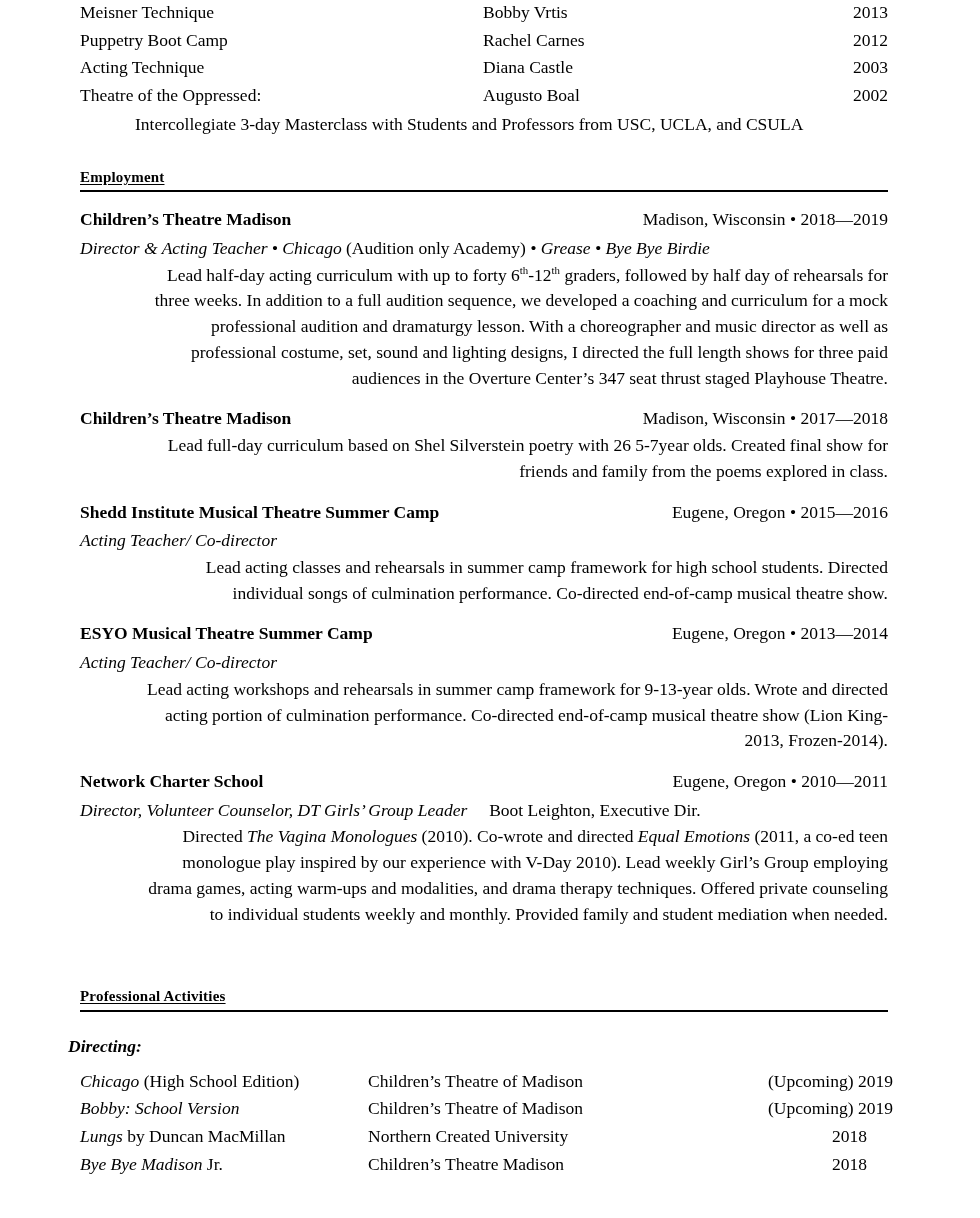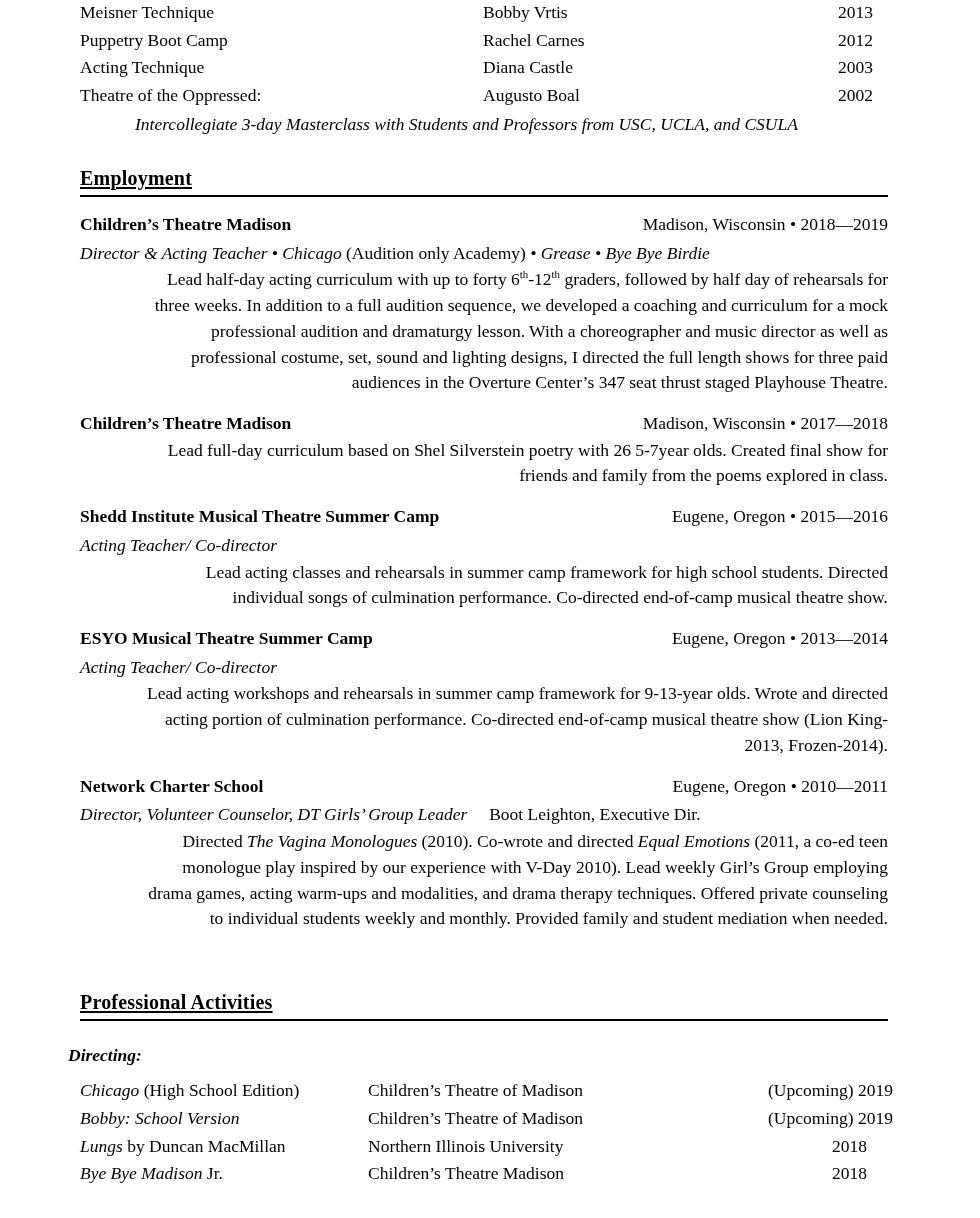--- a/index.html
+++ b/index.html
@@ -36,39 +36,38 @@
     table-layout: fixed;
     margin: 0;
   }
   .train-table td {
     padding: 0 0 2px 0;
     vertical-align: top;
     white-space: nowrap;
   }
   .train-c1 { width: 403px; padding-left: 80px !important; }
   .train-c2 { width: 355px; }
-  .train-c3 { padding-right: 92px !important; font-family: Liberation Serif, serif; }
+  .train-c3 { text-align: right; padding-right: 92px !important; font-family: Liberation Serif, serif; }
 
   .train-note {
     padding-left: 135px;
     margin-top: 1px;
-    font-style: italic;
   }
 
   
   .section {
     margin-top: 26px;
     padding-left: 80px;
     padding-right: 92px;
     position: relative;
   }
   .section-title {
     display: inline-block;
     font-weight: bold;
-    font-size: 20px;
+    font-size: 15px;
     letter-spacing: 0.2px;
     text-decoration: underline;
     text-underline-offset: 2px;
     padding-bottom: 1px;
   }
   .section-rule {
     border-bottom: 2.2px solid #000;
     width: 100%;
     margin-top: 1px;
   }
@@ -211,21 +210,21 @@
         <td class="dir-c2">Children’s Theatre of Madison</td>
         <td class="dir-c3">(Upcoming) 2019</td>
       </tr>
       <tr>
         <td class="dir-c1"><span class="i">Bobby: School Version</span><span></span></td>
         <td class="dir-c2">Children’s Theatre of Madison</td>
         <td class="dir-c3">(Upcoming) 2019</td>
       </tr>
       <tr>
         <td class="dir-c1"><span class="i">Lungs</span><span> by Duncan MacMillan</span></td>
-        <td class="dir-c2">Northern Illinois University</td>
+        <td class="dir-c2">Northern Created University</td>
         <td class="dir-c3">2018</td>
       </tr>
       <tr>
         <td class="dir-c1"><span class="i">Bye Bye Madison</span><span> Jr.</span></td>
         <td class="dir-c2">Children’s Theatre Madison</td>
         <td class="dir-c3">2018</td>
       </tr>
     </tbody>
   </table>
 

